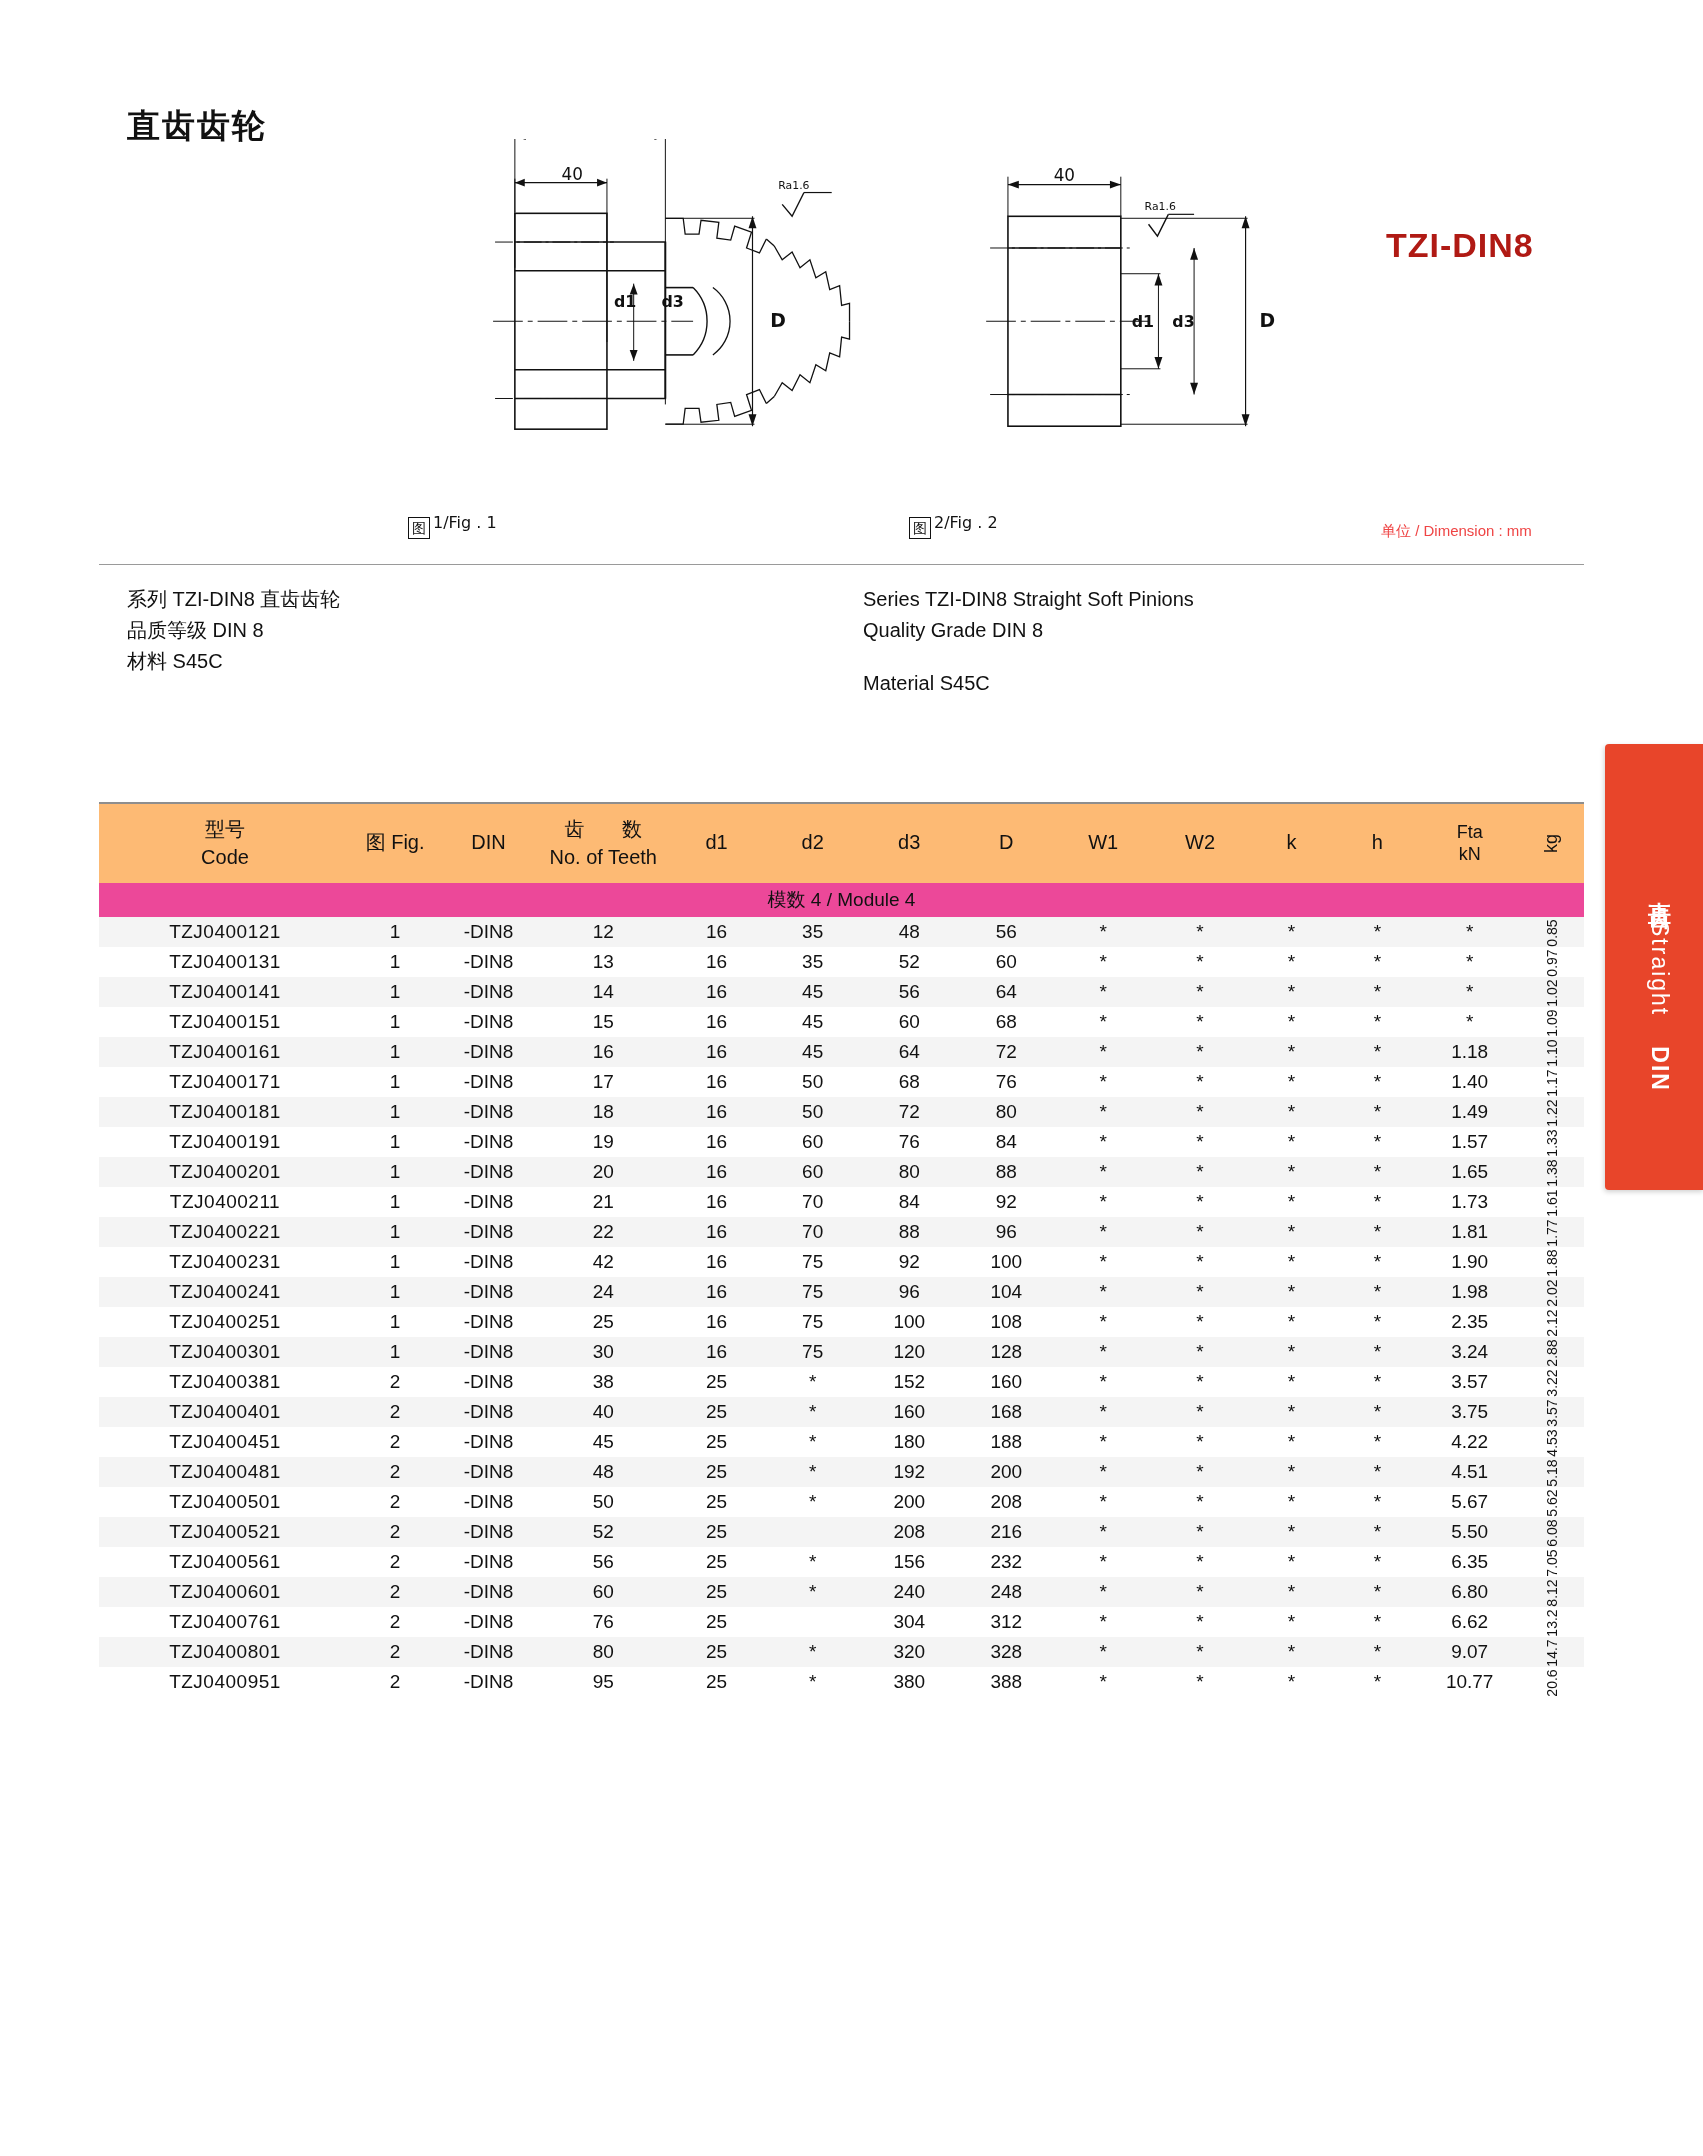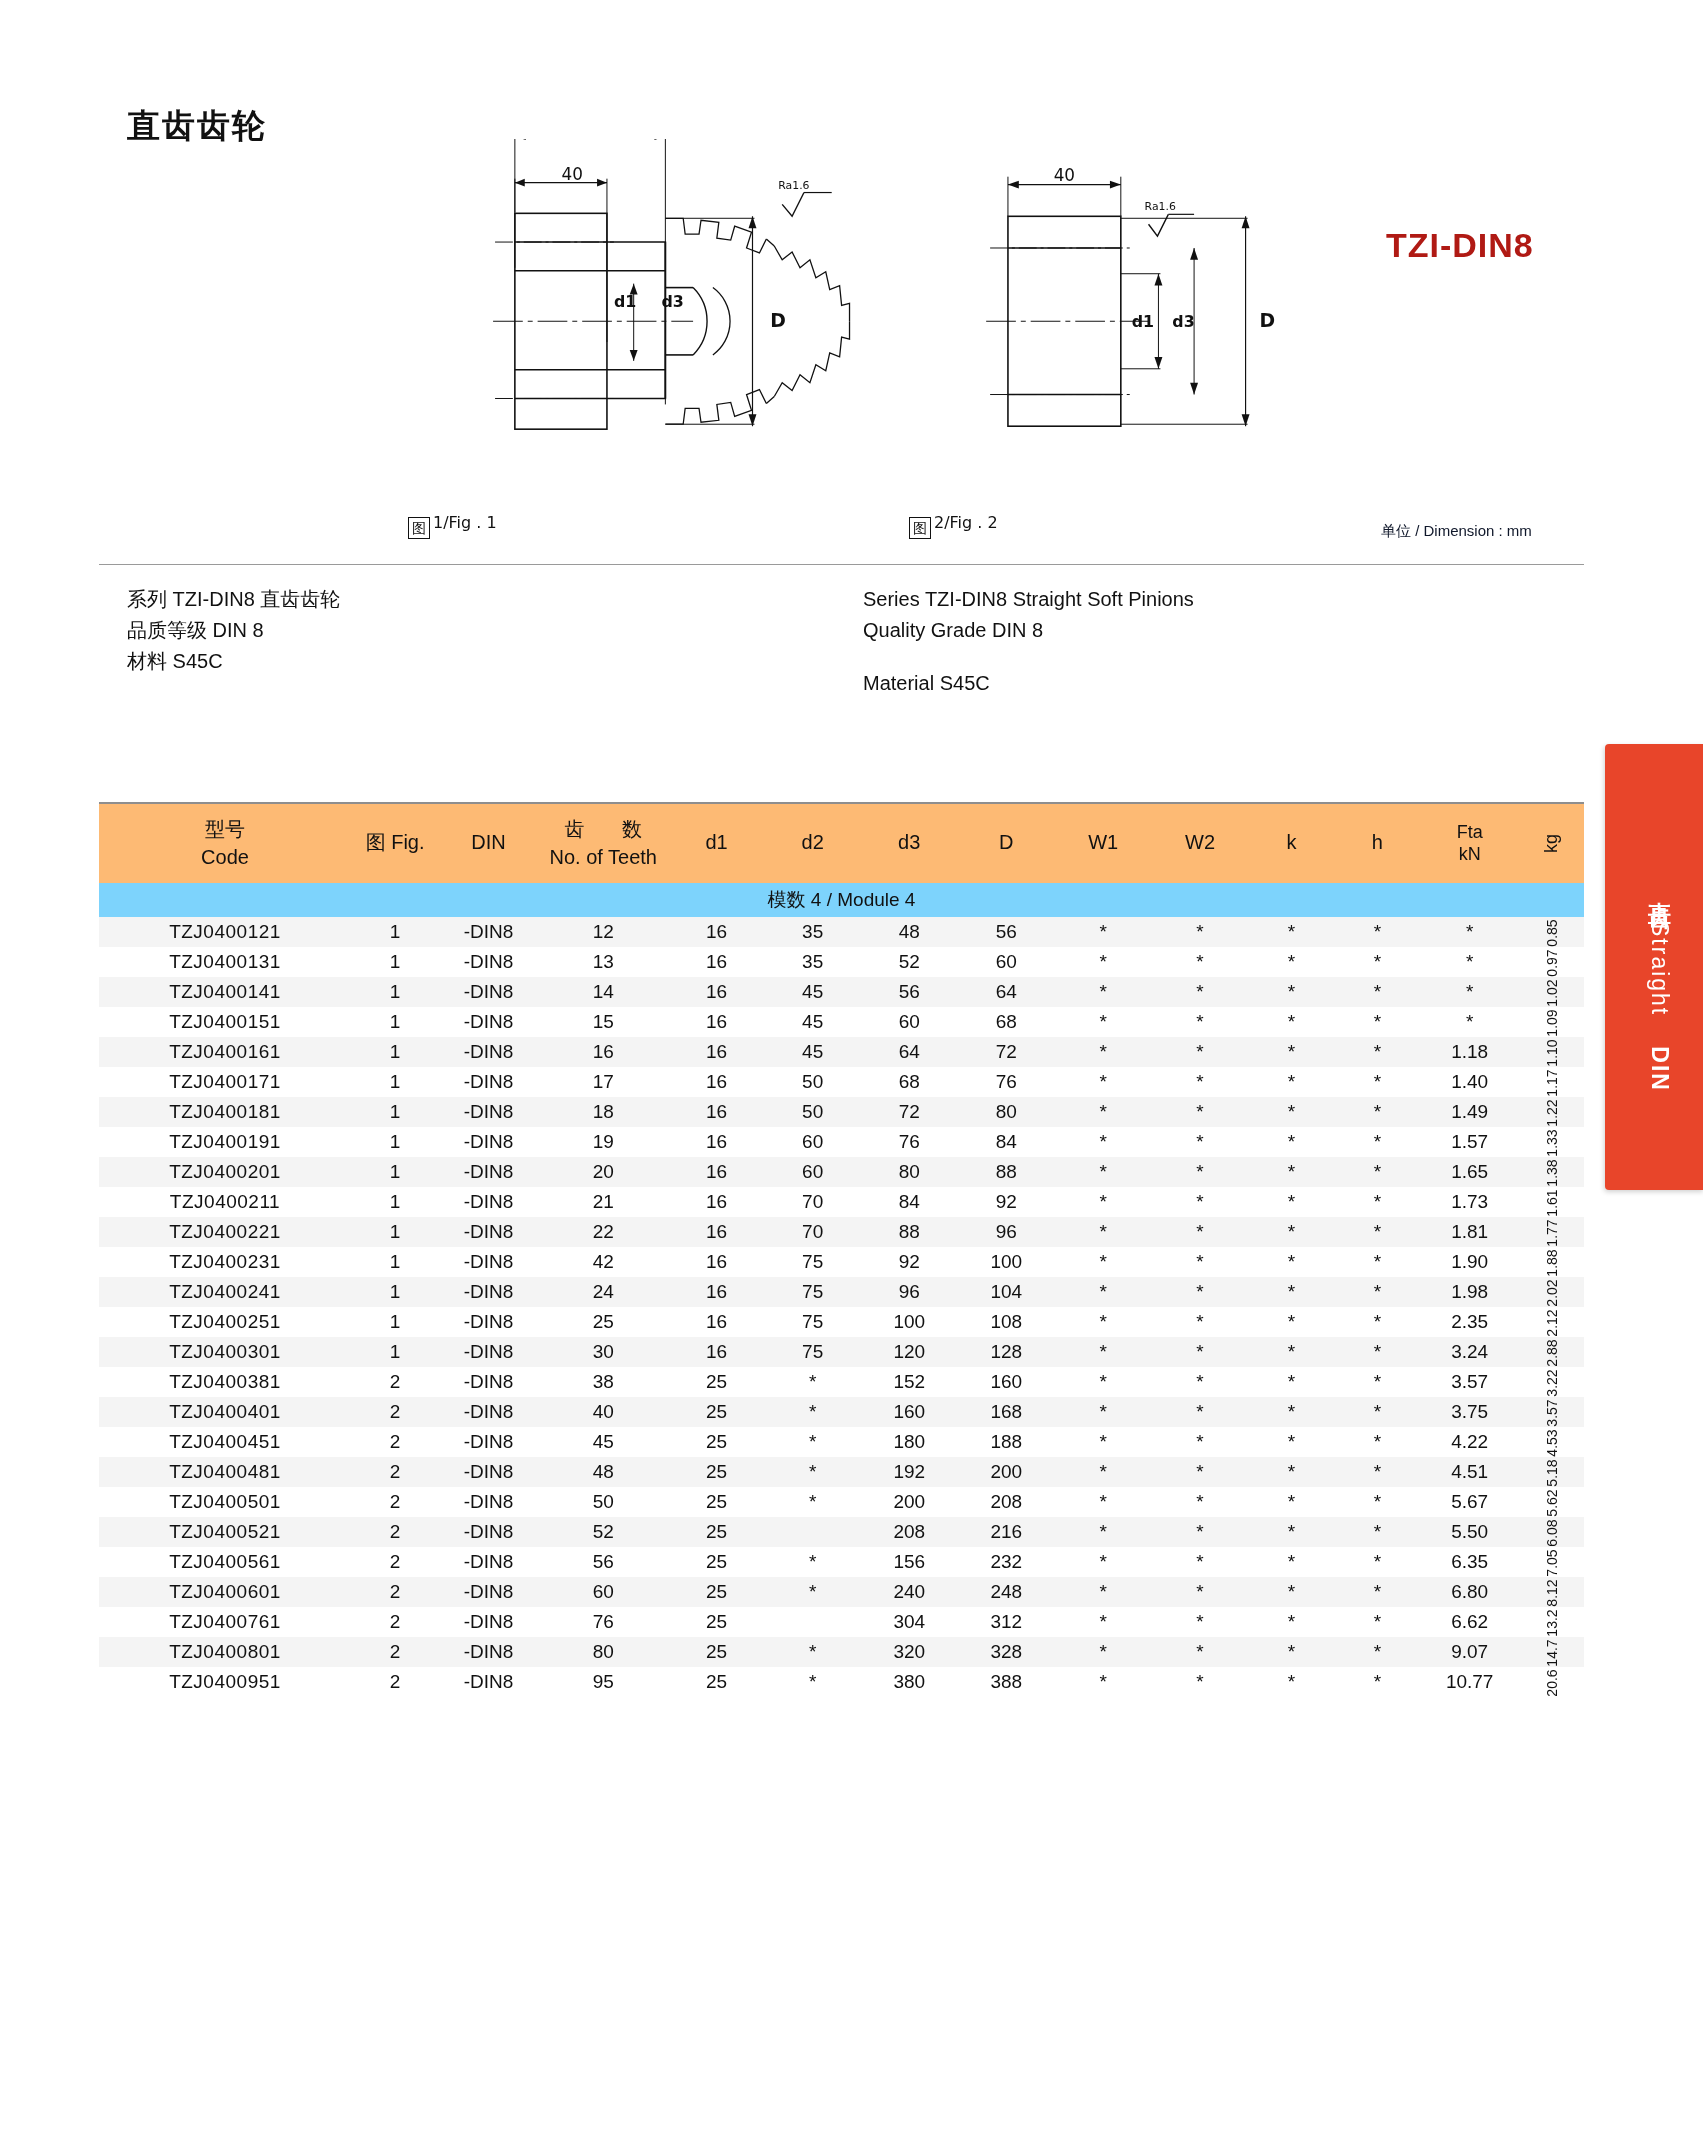--- a/index.html
+++ b/index.html
@@ -55,21 +55,21 @@
     text-align: center;
     font-size: 14px;
     vertical-align: -5px;
     margin-right: 3px;
   }
   .dim-note {
     position: absolute;
     left: 1381px;
     top: 522px;
     font-size: 15px;
-    color: #0f172a;
+    color: #ef4444;
     white-space: nowrap;
   }
 
   
   .rule-top {
     position: absolute;
     left: 99px; top: 564px;
     width: 1485px; height: 1px;
     background: #9a9a9a;
   }
@@ -153,21 +153,21 @@
   table.spec-table tbody td {
     text-align: center;
     padding: 4px 0;
     height: 30px;
     color: #111;
     font-size: 19px;
     white-space: nowrap;
   }
   tr.stripe td { background: #f4f4f4; }
   tr.module-row td {
-    background: #7dd3fc;
+    background: #ec4899;
     text-align: left;
     color: #9c1f16;
     font-size: 20px;
     padding-left: 55px;
     height: 42px;
   }
   td.code-cell { text-align: center; letter-spacing: 0.5px; }
   td.weight-cell { font-size: 12px; }
   td.weight-cell span {
     display: inline-block;

